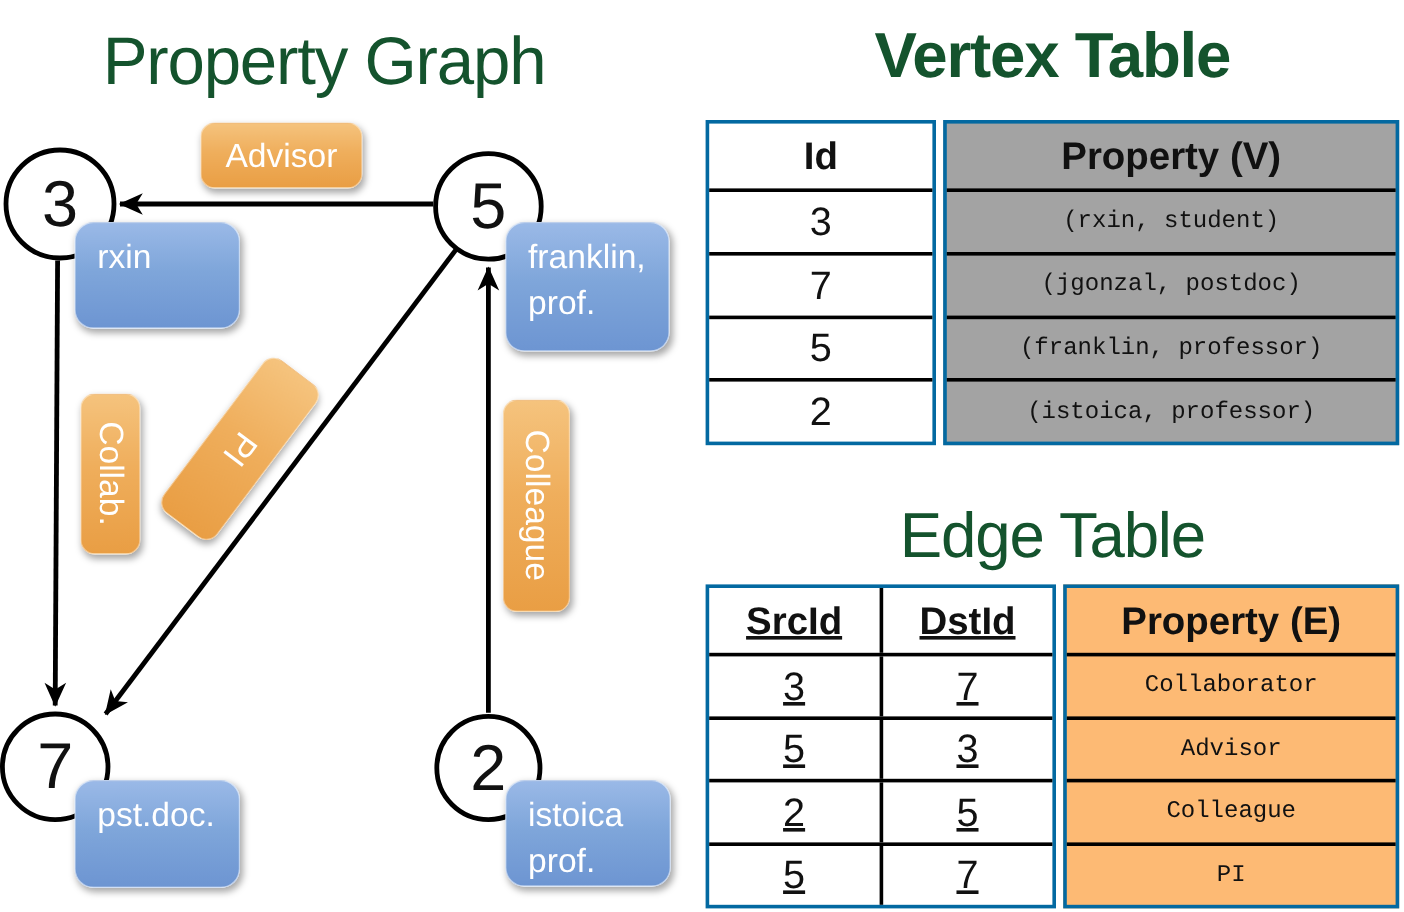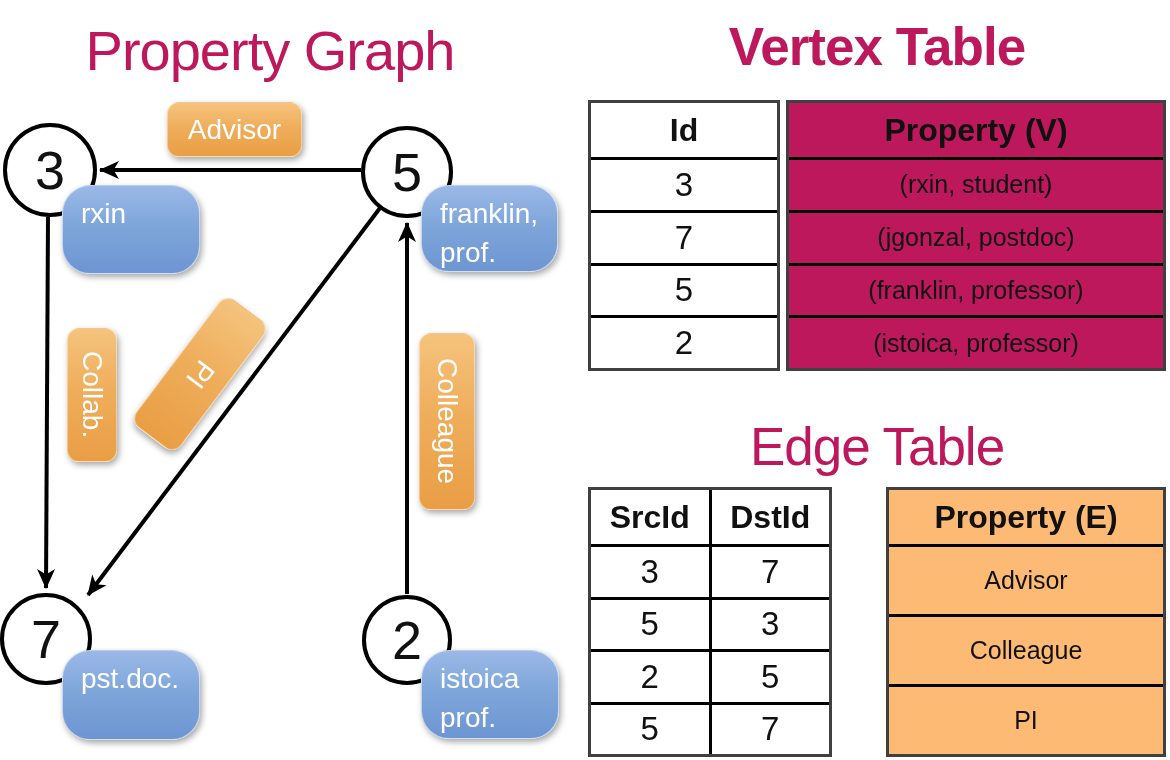--- a/index.html
+++ b/index.html
@@ -1,50 +1,50 @@
 <!DOCTYPE html>
 <html><head>
 <meta charset="utf-8">
 <style>
   html,body{margin:0;padding:0;background:#fff;}
   .canvas{
     position:relative;width:1170px;height:760px;background:#fff;overflow:hidden;
     font-family:"Liberation Sans",sans-serif;color:#111;
   }
   .title{
-    position:absolute;text-align:center;color:#be185d;
+    position:absolute;text-align:center;color:#14532d;
     font-size:56px;letter-spacing:-1px;white-space:nowrap;
   }
   .graph-title{left:30px;top:18px;width:480px;}
   .vertex-title{left:588px;top:16px;width:578px;font-size:53px;font-weight:bold;}
   .edge-title{left:588px;top:416px;width:578px;font-size:53px;}
 
   svg.edges{position:absolute;left:0;top:0;z-index:1;}
 
   .node{
     position:absolute;border:4px solid #000;border-radius:50%;background:#fff;
     display:flex;align-items:center;justify-content:center;
     font-size:54px;color:#111;z-index:2;box-sizing:border-box;
   }
   .n3{left:3px;top:123px;width:94px;height:94px;}
   .n5{left:361px;top:126px;width:92px;height:92px;}
   .n7{left:0px;top:593px;width:92px;height:92px;}
   .n2{left:362px;top:595px;width:90px;height:90px;}
 
   .vbox{
-    position:absolute;z-index:3;border-radius:28px;
+    position:absolute;z-index:3;border-radius:16px;
     background:linear-gradient(180deg,#9ab9e7 0%,#7fa6da 45%,#6d95d2 100%);
     border:1px solid rgba(255,255,255,.55);
     box-shadow:2px 3px 6px rgba(0,0,0,.35);
     color:#fff;font-size:28px;line-height:1.4;
     padding:8px 0 0 18px;box-sizing:border-box;
   }
   .vbox span{display:block;}
   .rxin{left:62px;top:185px;width:138px;height:89px;}
-  .franklin{left:421px;top:185px;width:137px;height:87px;}
+  .franklin{left:421px;top:185px;width:137px;height:108px;}
   .jgonzal{left:62px;top:650px;width:138px;height:90px;}
   .istoica{left:421px;top:650px;width:138px;height:89px;}
 
   .ebox{
     position:absolute;z-index:3;border-radius:12px;
     background:linear-gradient(180deg,#f5c37d 0%,#efae5c 45%,#e99e44 100%);
     border:1px solid rgba(255,255,255,.4);
     box-shadow:2px 3px 6px rgba(0,0,0,.35);
     color:#fff;font-size:28px;
     display:flex;align-items:center;justify-content:center;
@@ -53,37 +53,37 @@
   .advisor{left:167px;top:102px;width:135px;height:55px;}
   .collab{left:67px;top:328px;width:50px;height:134px;}
   .colleague{left:419px;top:333px;width:56px;height:177px;}
   .pi{left:172px;top:294px;width:56px;height:160px;transform:rotate(37deg);}
   .vert{writing-mode:vertical-rl;text-orientation:sideways;}
 
   .tablewrap{position:absolute;z-index:2;}
   .vtable{left:588px;top:100px;width:578px;height:271px;}
   .etable{left:588px;top:487px;width:578px;height:270px;}
   .tbox{
-    position:absolute;top:0;height:100%;border:3px solid #404040;
+    position:absolute;top:0;height:100%;border:3px solid #0369a1;
     box-sizing:border-box;display:flex;flex-direction:column;background:#fff;
   }
   .vtable .id-col{left:0;width:192px;}
-  .vtable .vprop-col{left:198px;width:380px;background:#be185d;}
-  .etable .srcdst-col{left:0;width:244px;}
+  .vtable .vprop-col{left:198px;width:380px;background:#a3a3a3;}
+  .etable .srcdst-col{left:0;width:292px;text-decoration:underline;}
   .etable .eprop-col{left:298px;width:280px;background:#fdba74;}
   .trow{
     flex:1;display:flex;align-items:center;justify-content:center;
     border-top:3px solid #000;font-size:33px;
   }
   .trow.first{border-top:none;}
   .trow.header{flex:0 0 54px;font-weight:700;font-size:32px;}
   .split{padding:0;justify-content:stretch;}
   .split .c{flex:1;height:100%;display:flex;align-items:center;justify-content:center;}
   .split .c.right{border-left:3px solid #000;}
-  .prop-cell{font-size:25px;}
+  .prop-cell{font-size:20px;font-family:Liberation Mono, monospace;}
 </style>
 </head>
 <body>
 
 <div class="canvas">
 
   <div class="title graph-title">Property Graph</div>
   <div class="title vertex-title">Vertex Table</div>
   <div class="title edge-title">Edge Table</div>
 
@@ -175,19 +175,20 @@
         <div class="c">2</div>
         <div class="c right">5</div>
       </div>
       <div class="trow split">
         <div class="c">5</div>
         <div class="c right">7</div>
       </div>
     </div>
     <div class="tbox eprop-col">
       <div class="trow header first">Property (E)</div>
+      <div class="trow prop-cell">Collaborator</div>
       <div class="trow prop-cell">Advisor</div>
       <div class="trow prop-cell">Colleague</div>
       <div class="trow prop-cell">PI</div>
     </div>
   </div>
 
 </div>
 
 </body></html>

